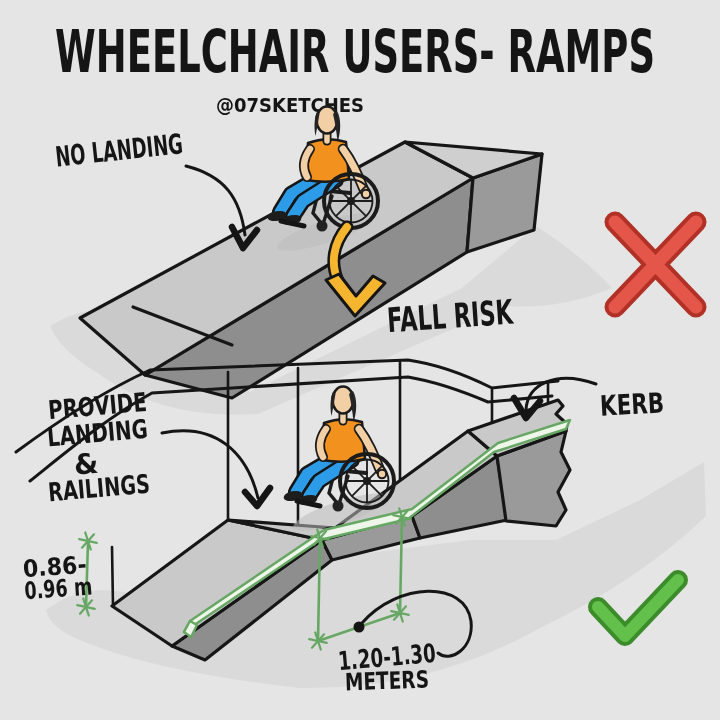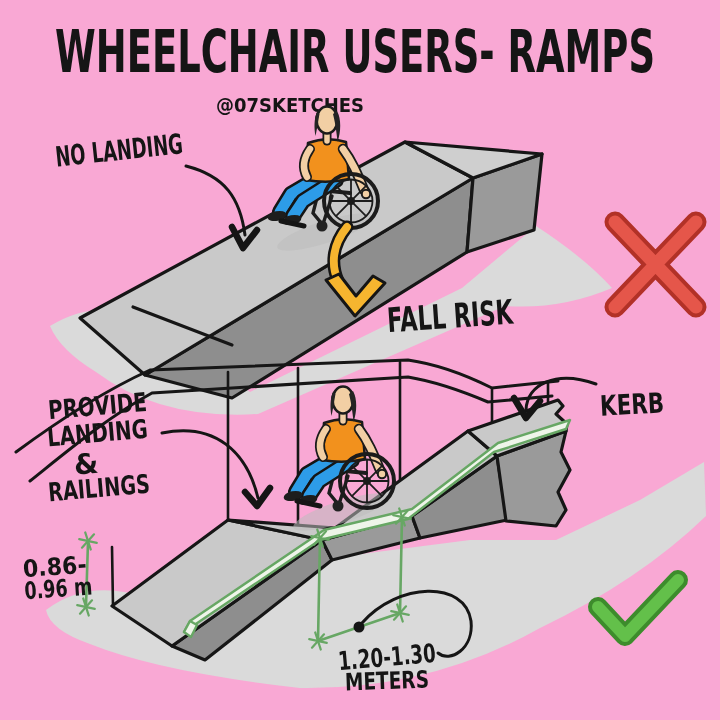--- a/index.html
+++ b/index.html
@@ -1,16 +1,16 @@
 <!DOCTYPE html>
 <html style="--surface_gray: #c9c9c9; --side_gray: #8e8e8e; --side_gray2: #9a9a9a; --shadow_gray: #dadada; --skin: #f2cfa4; --shirt_orange: #f2911d; --jeans_blue: #2d9ce8; --fall_orange: #f6b52f; --cross_red: #e5564a; --cross_red_dark: #b23127; --check_green: #63c04a; --check_green_dark: #3d8c2c; --kerb_green: #67a764; --kerb_fill: #eef5e9;"><head>
 <meta charset="utf-8">
 <style>
   html,body{margin:0;padding:0;background:#ffffff;}
-  .canvas{position:relative;width:720px;height:720px;background:#f9a8d4;overflow:hidden;}
+  .canvas{position:relative;width:720px;height:720px;background:#e5e5e5;overflow:hidden;}
   svg{display:block;}
   text{font-family:"DejaVu Sans",sans-serif;font-weight:bold;fill:#151515;}
   .outl{stroke:#161616;stroke-width:3.2;stroke-linejoin:round;stroke-linecap:round;}
   .topface{fill:var(--surface_gray);}
   .sideface{fill:var(--side_gray);}
   .sideface2{fill:var(--side_gray2);}
   .shadow{fill:var(--shadow_gray);stroke:none;}
   .lead{stroke:#151515;stroke-width:3;fill:none;stroke-linecap:round;}
   .leadhead{stroke:#151515;stroke-width:6.5;fill:none;stroke-linecap:round;stroke-linejoin:round;}
   .rail{stroke:#161616;stroke-width:3;fill:none;stroke-linecap:round;}

